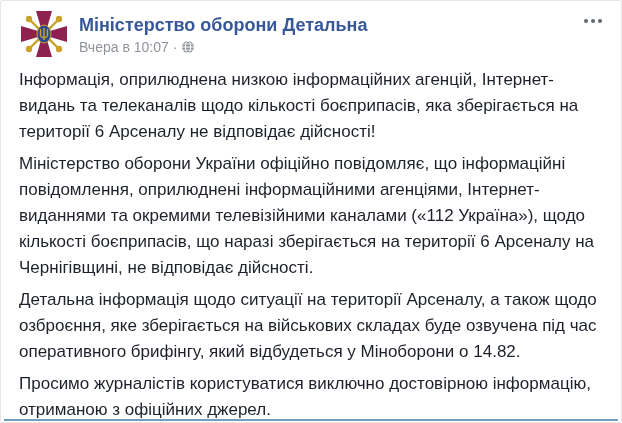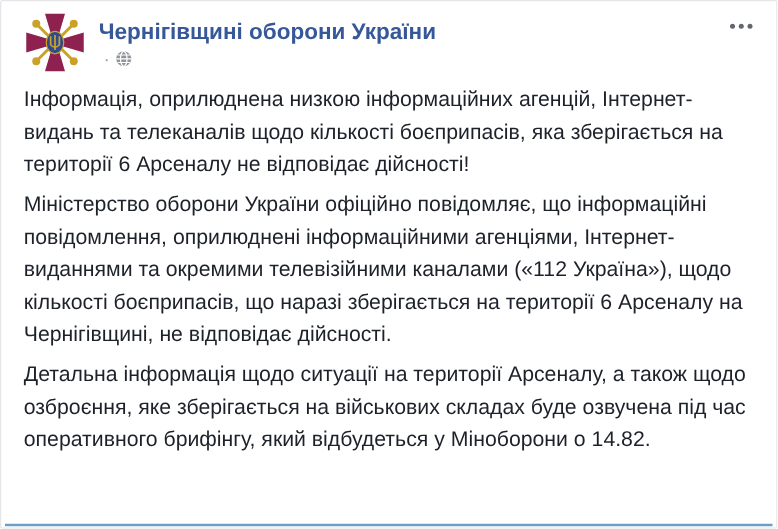--- a/index.html
+++ b/index.html
@@ -116,22 +116,23 @@
           <polygon points="17,2 33,2 28,19 28,31 33,48 17,48 22,31 22,19" fill="#8e2150"></polygon>
           <polygon points="2,17 2,33 19,28 31,28 48,33 48,17 31,22 19,22" fill="#8e2150"></polygon>
 
           <ellipse cx="25" cy="25" rx="7" ry="9" fill="#2f4b8f" stroke="#c9a227" stroke-width="1"></ellipse>
           <path d="M21.5 20 v7 M25 19 v9 M28.5 20 v7 M21.5 27 q3.5 3.5 7 0 M25 28 v3" stroke="#c9a227" stroke-width="1.4" fill="none"></path>
         </svg>
       </span>
     </div>
 
     <div class="header-text">
-      <a class="page-name">Чернігівщині оборони України</a>
+      <a class="page-name">Міністерство оборони Детальна</a>
       <div class="meta-row">
+        <span>Вчера в 10:07</span>
         <span class="meta-sep">·</span>
         <span class="globe">
           <svg width="14" height="14" viewBox="0 0 14 14" xmlns="http://www.w3.org/2000/svg">
             <circle cx="7" cy="7" r="6" fill="#90949c"></circle>
             <ellipse cx="7" cy="7" rx="2.6" ry="6" fill="none" stroke="#ffffff" stroke-width="1"></ellipse>
             <line x1="1" y1="7" x2="13" y2="7" stroke="#ffffff" stroke-width="1"></line>
             <line x1="2" y1="4" x2="12" y2="4" stroke="#ffffff" stroke-width="0.8"></line>
             <line x1="2" y1="10" x2="12" y2="10" stroke="#ffffff" stroke-width="0.8"></line>
           </svg>
         </span>
@@ -142,17 +143,18 @@
       <span class="dot"></span>
       <span class="dot"></span>
       <span class="dot"></span>
     </button>
   </div>
 
   <div class="post-body">
     <p>Інформація, оприлюднена низкою інформаційних агенцій, Інтернет-видань та телеканалів щодо кількості боєприпасів, яка зберігається на території 6 Арсеналу не відповідає дійсності!</p>
     <p>Міністерство оборони України офіційно повідомляє, що інформаційні повідомлення, оприлюднені інформаційними агенціями, Інтернет-виданнями та окремими телевізійними каналами («112 Україна»), щодо кількості боєприпасів, що наразі зберігається на території 6 Арсеналу на Чернігівщині, не відповідає дійсності.</p>
     <p>Детальна інформація щодо ситуації на території Арсеналу, а також щодо озброєння, яке зберігається на військових складах буде озвучена під час оперативного брифінгу, який відбудеться у Міноборони о 14.82.</p>
+    <p>Просимо журналістів користуватися виключно достовірною інформацію, отриманою з офіційних джерел.</p>
   </div>
 
   <div class="attachment-edge"></div>
 
 </div>
 
 </body></html>

